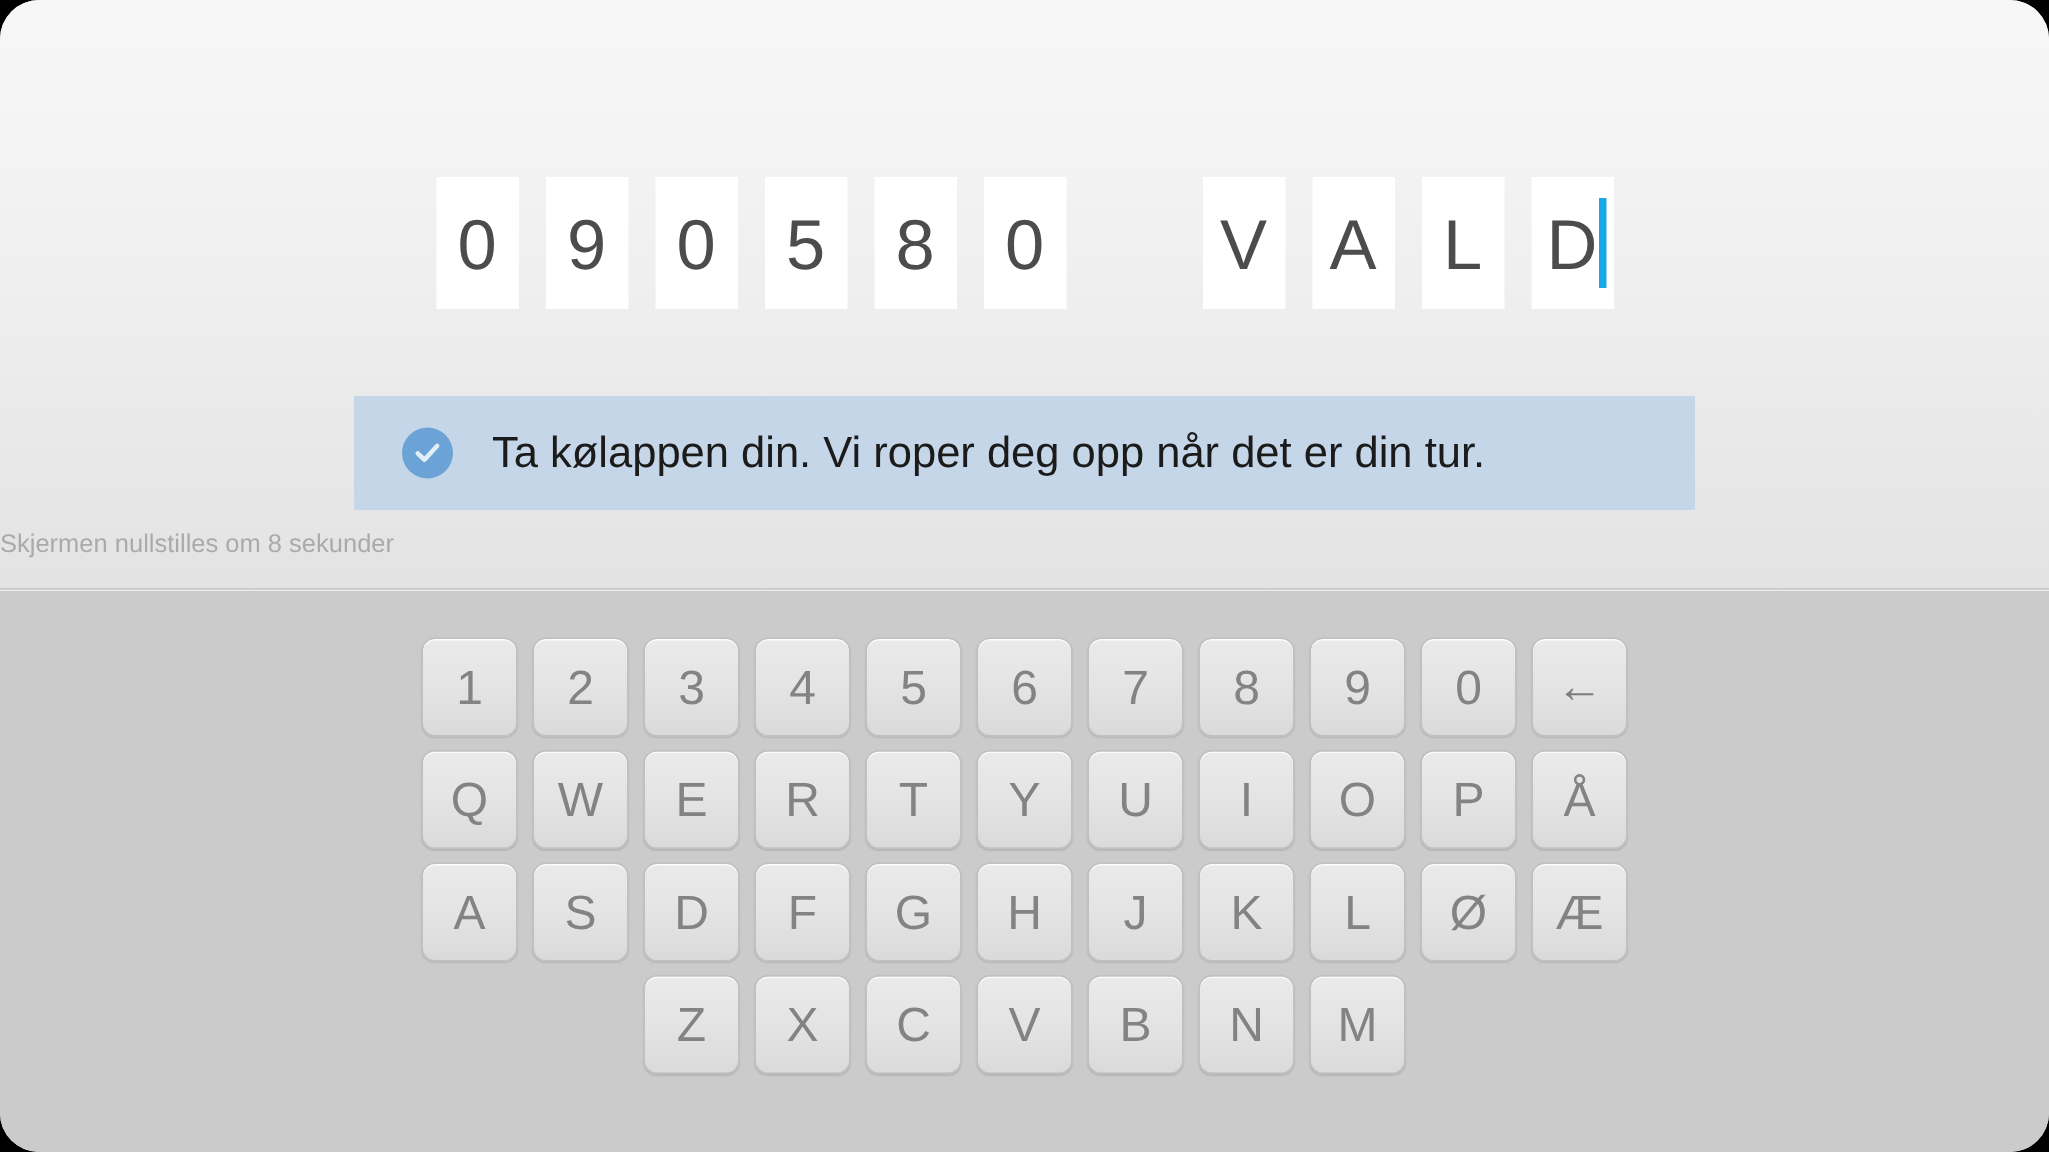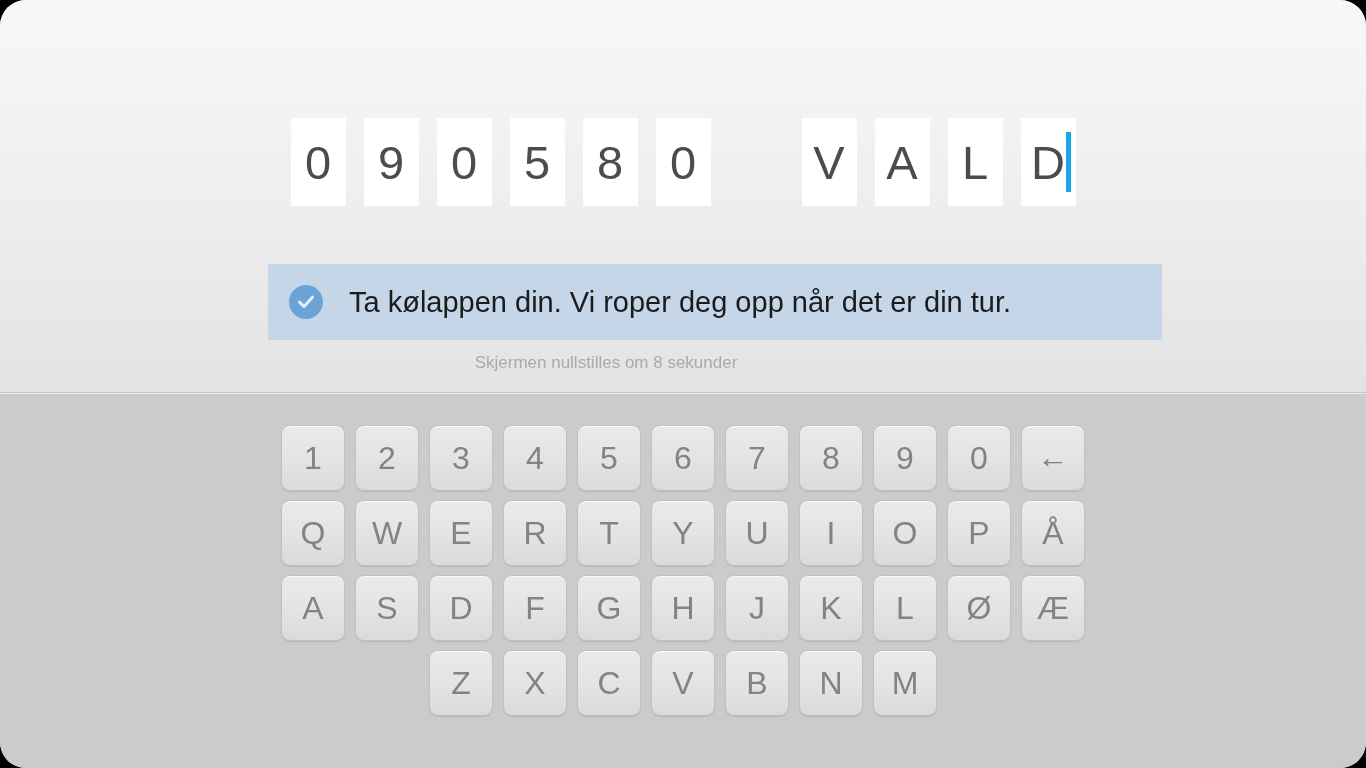--- a/index.html
+++ b/index.html
@@ -77,22 +77,21 @@
   
   #message-bar {
     position: absolute;
     left: 236px;
     top: 264px;
     width: 894px;
     height: 76px;
     background: #c5d6e8;
     display: flex;
     align-items: center;
-    padding-left: 21px;
-    margin-left: 32px;
+    padding-left: 32px;
   }
   #check-icon {
     width: 34px;
     height: 34px;
     border-radius: 50%;
     background: #6ba3d6;
     display: flex;
     align-items: center;
     justify-content: center;
     flex: 0 0 auto;
@@ -102,24 +101,23 @@
   #message-text {
     font-size: 29px;
     color: #1b1b1b;
     font-weight: 400;
     white-space: nowrap;
   }
 
   
   #timer-text {
     position: absolute;
-    left: 16px;
+    left: 0;
     top: 353px;
     width: 1180px;
-    text-align: center;
     font-size: 17px;
     color: #aaaaaa;
   }
 
   
   #keyboard-area {
     position: absolute;
     left: 0;
     top: 394px;
     width: 1366px;

